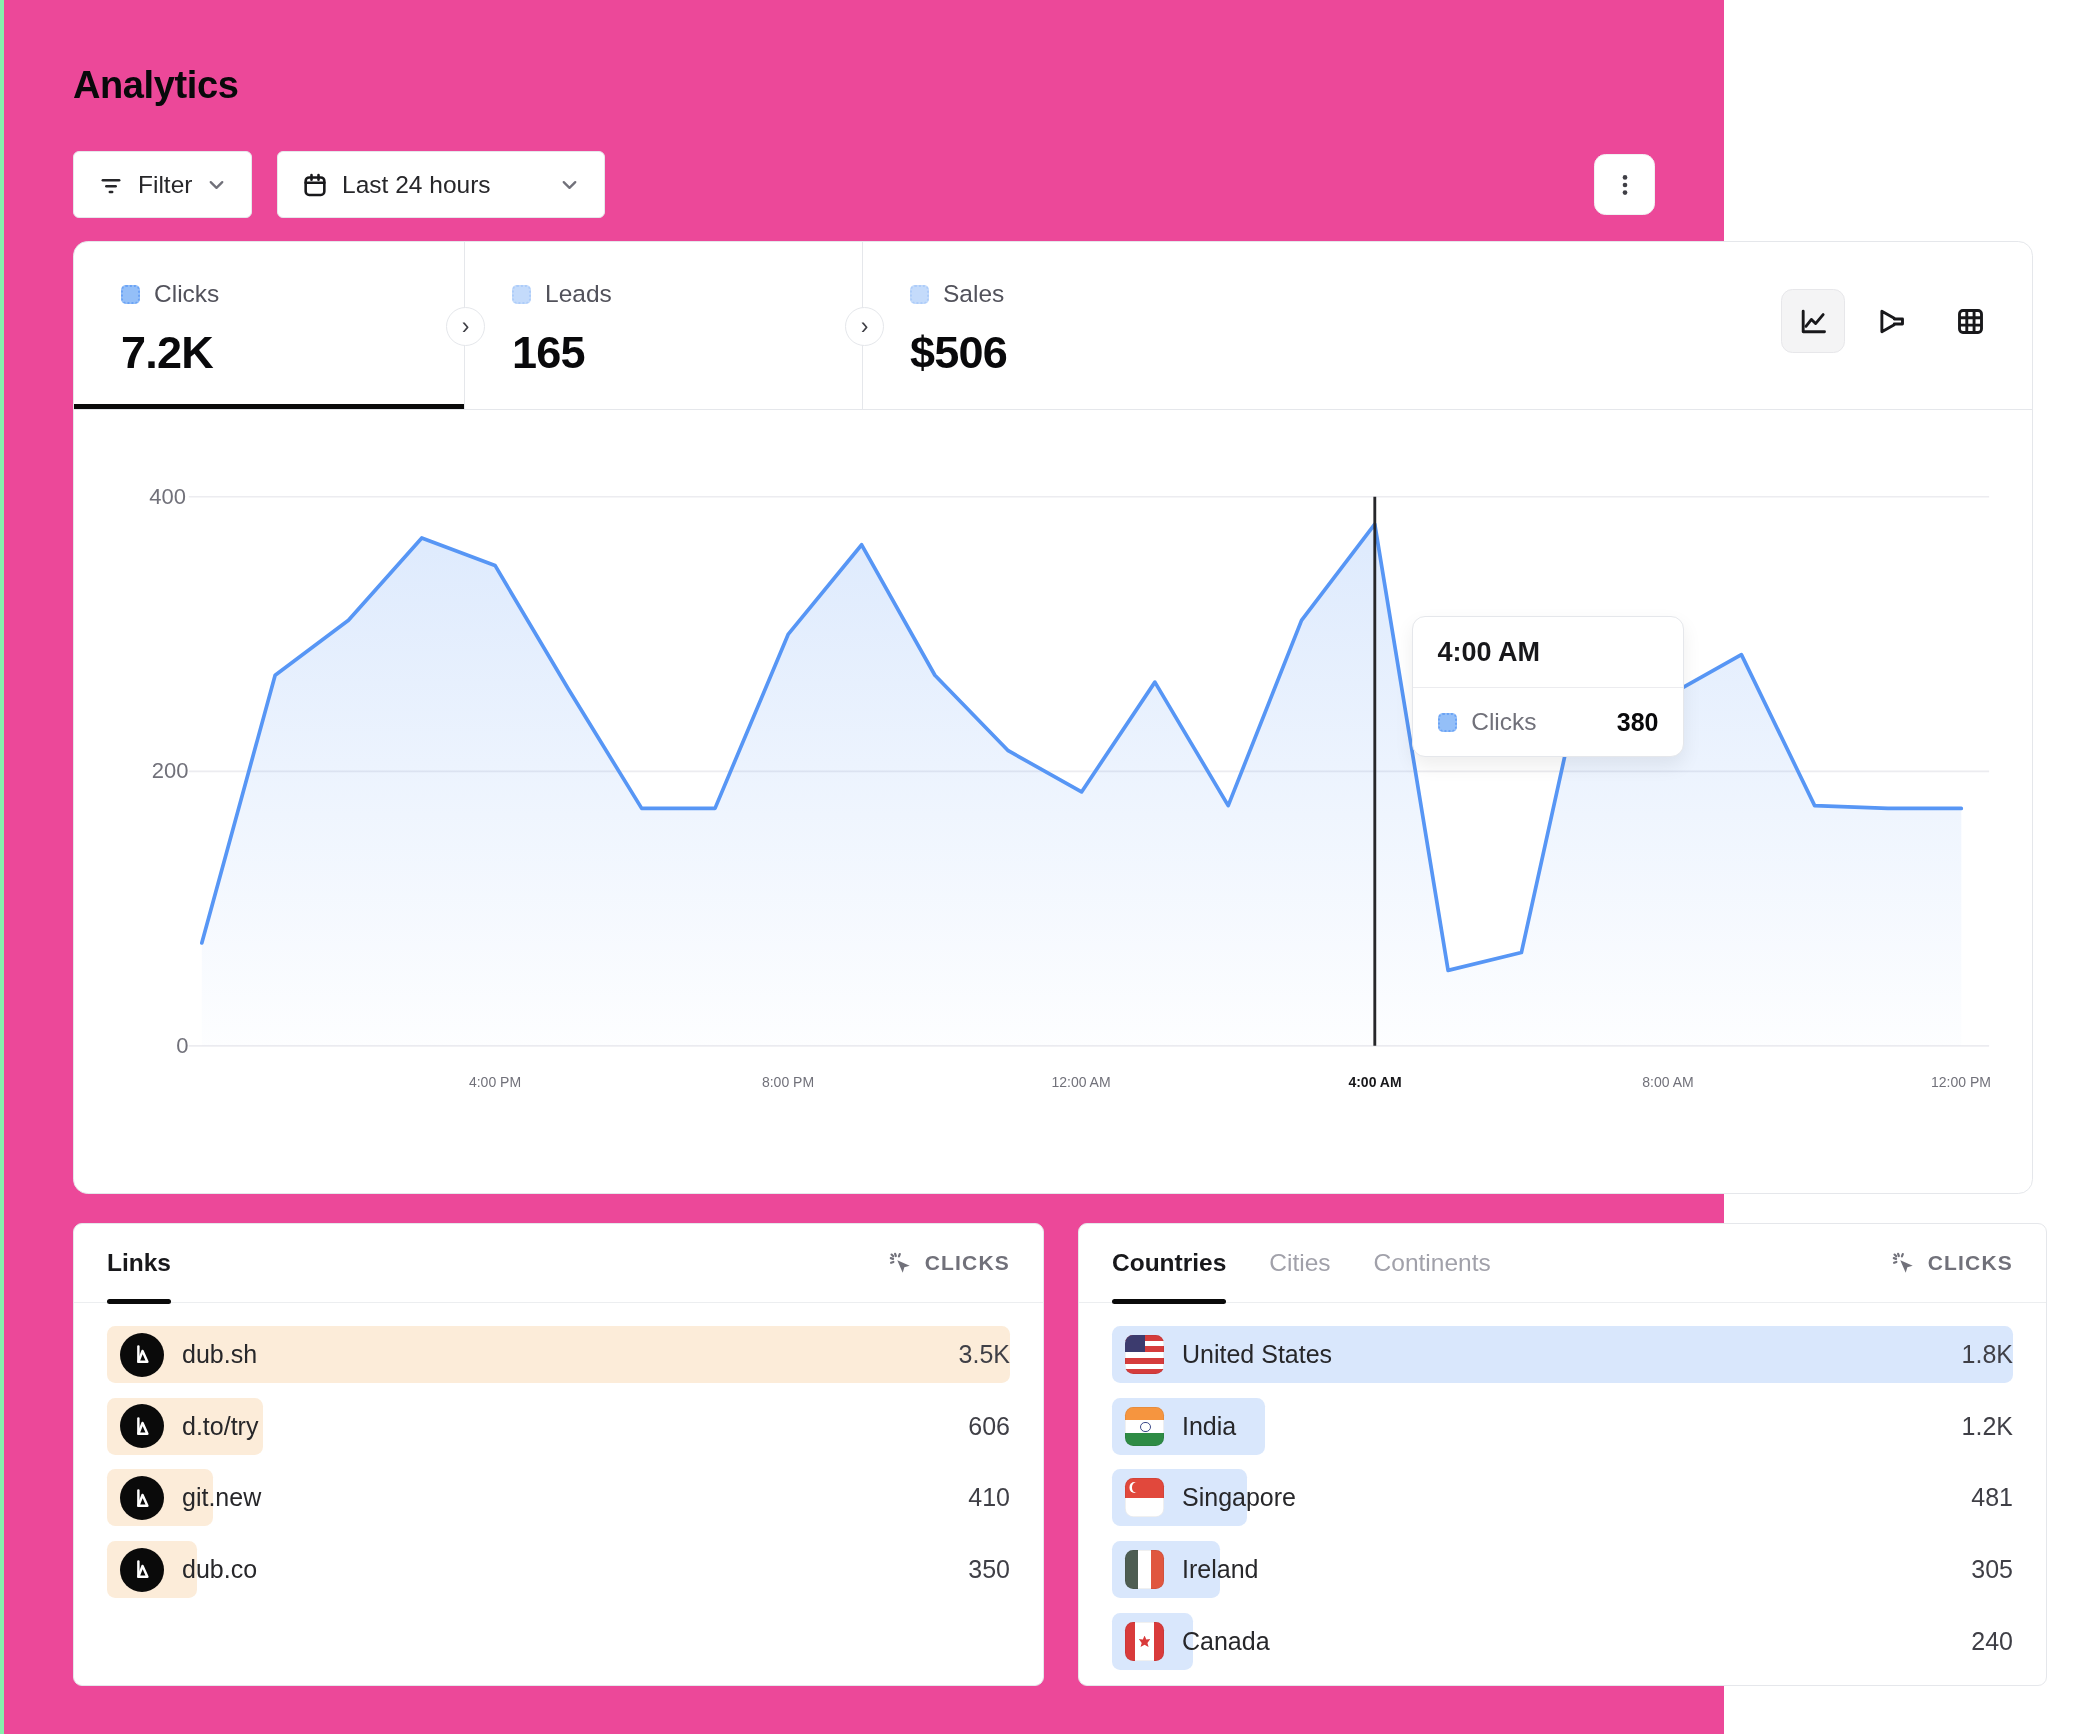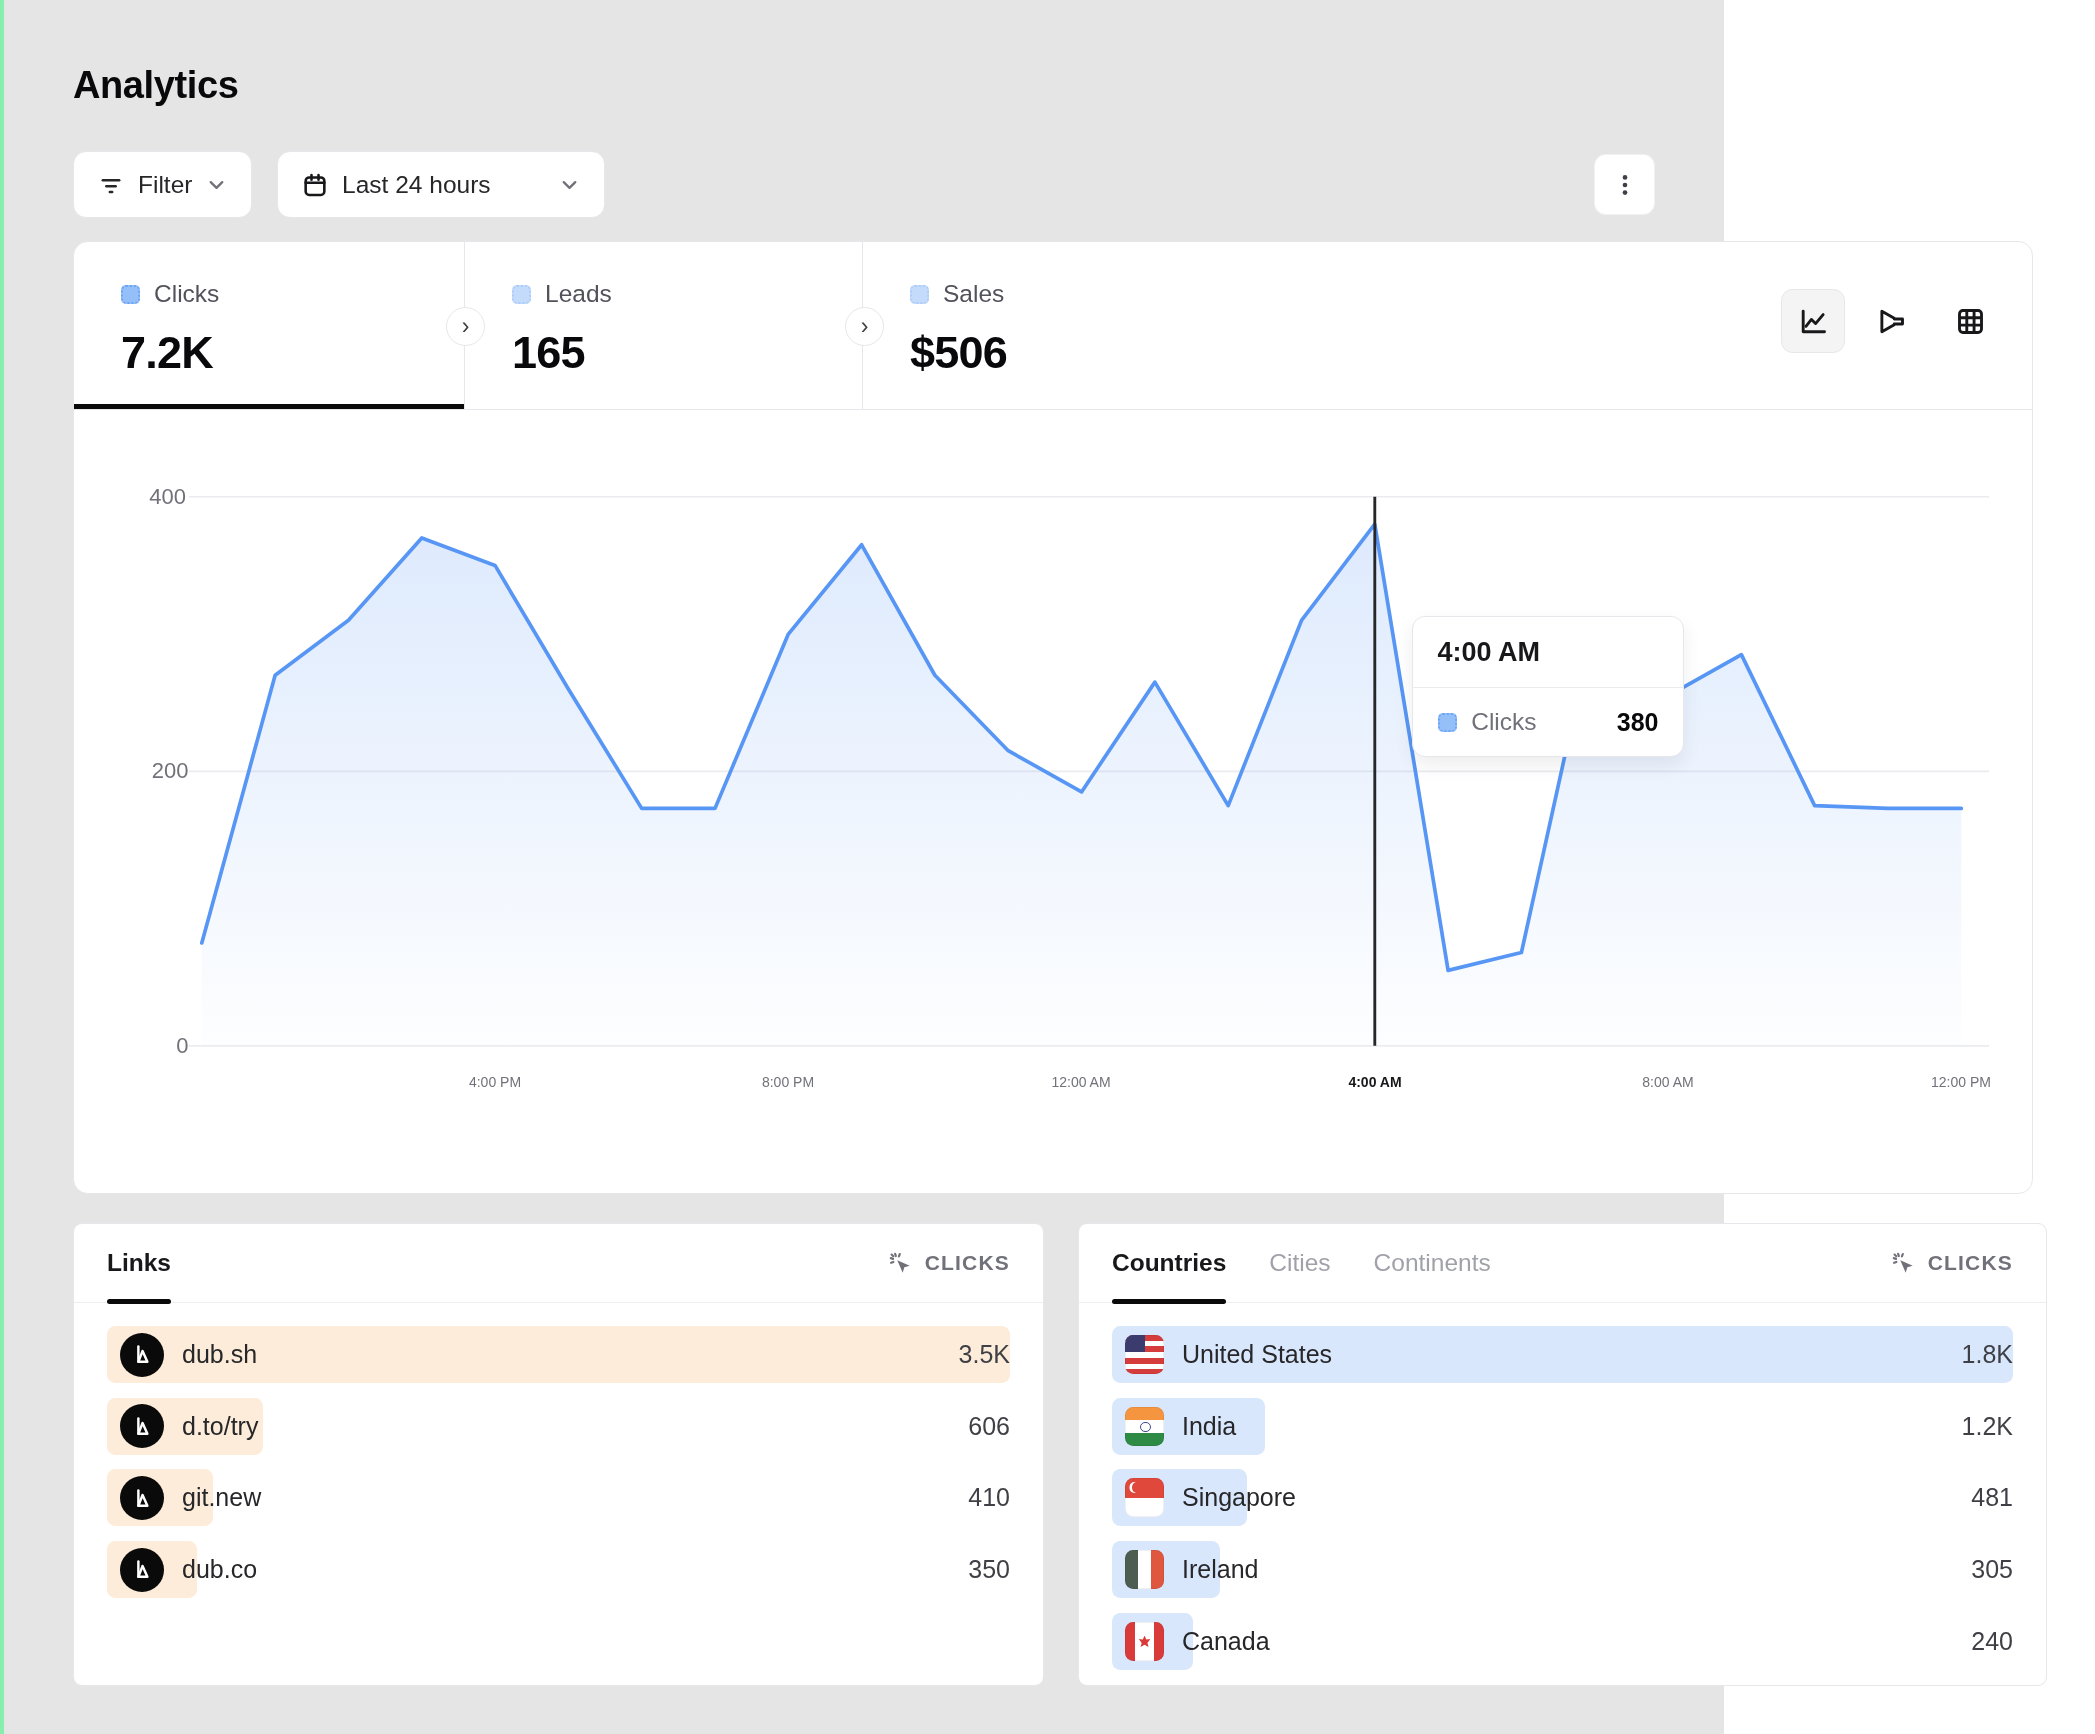--- a/index.html
+++ b/index.html
@@ -1,22 +1,22 @@
 <!DOCTYPE html>
 <html style="font-size:13px"><head>
 <meta charset="utf-8">
 <style>
   * { margin:0; padding:0; box-sizing:border-box; }
   html,body { width:2096px; height:1735px; background:#ffffff; font-family:"Liberation Sans","DejaVu Sans",sans-serif; color:#18181b; overflow:hidden; }
-  .page { position:relative; width:1724px; height:1735px; border-left:4.1px solid #86efac; background:#e5e5e5; }
+  .page { position:relative; width:1724px; height:1735px; border-left:4.1px solid #86efac; background:#ec4899; }
 
   
   .h1 { position:absolute; left:69px; top:64px; font-size:38px; font-weight:700; color:#09090b; letter-spacing:-0.4px; }
   .toolbar { position:absolute; left:69px; top:151px; right:69px; height:67px; }
-  .btn { display:inline-flex; align-items:center; gap:13px; height:67px; padding:0 23px; background:#fff; border:1.6px solid #e5e7eb; border-radius:13px; font-size:24.5px; color:#27272a; vertical-align:top; cursor:pointer; }
+  .btn { display:inline-flex; align-items:center; gap:13px; height:67px; padding:0 23px; background:#fff; border:1.6px solid #e5e7eb; border-radius:6px; font-size:24.5px; color:#27272a; vertical-align:top; cursor:pointer; }
   .btn + .btn { margin-left:21px; }
   .btn .spacer { width:41px; }
   .kebab-btn { position:absolute; right:0; top:3.3px; width:61px; height:61px; border:1.6px solid #f1f1f3; border-radius:11.5px; background:#fff; display:flex; align-items:center; justify-content:center; cursor:pointer; }
   svg.ic { display:block; }
 
   
   .card { position:absolute; background:#fff; border:1.6px solid #e5e7eb; border-radius:14.7px; }
   .main-card { left:69px; top:241px; width:1960px; height:953px; overflow:hidden; }
 
   .stats-row { display:flex; height:168px; border-bottom:1.6px solid #e5e7eb; position:relative; }

